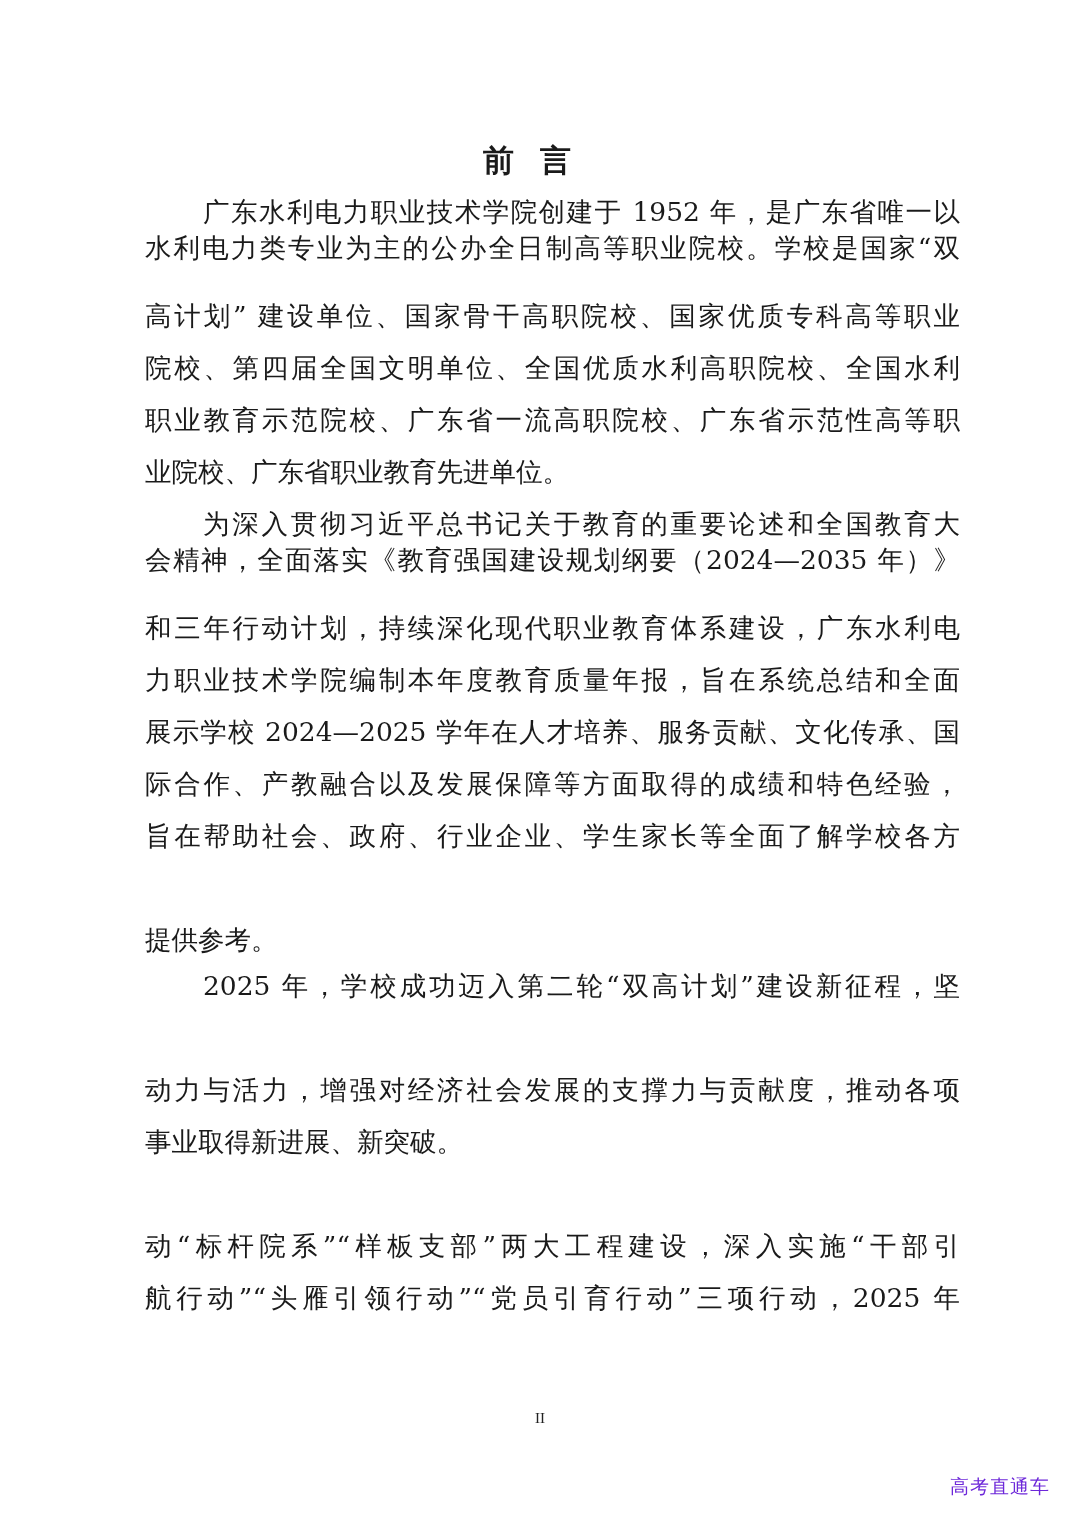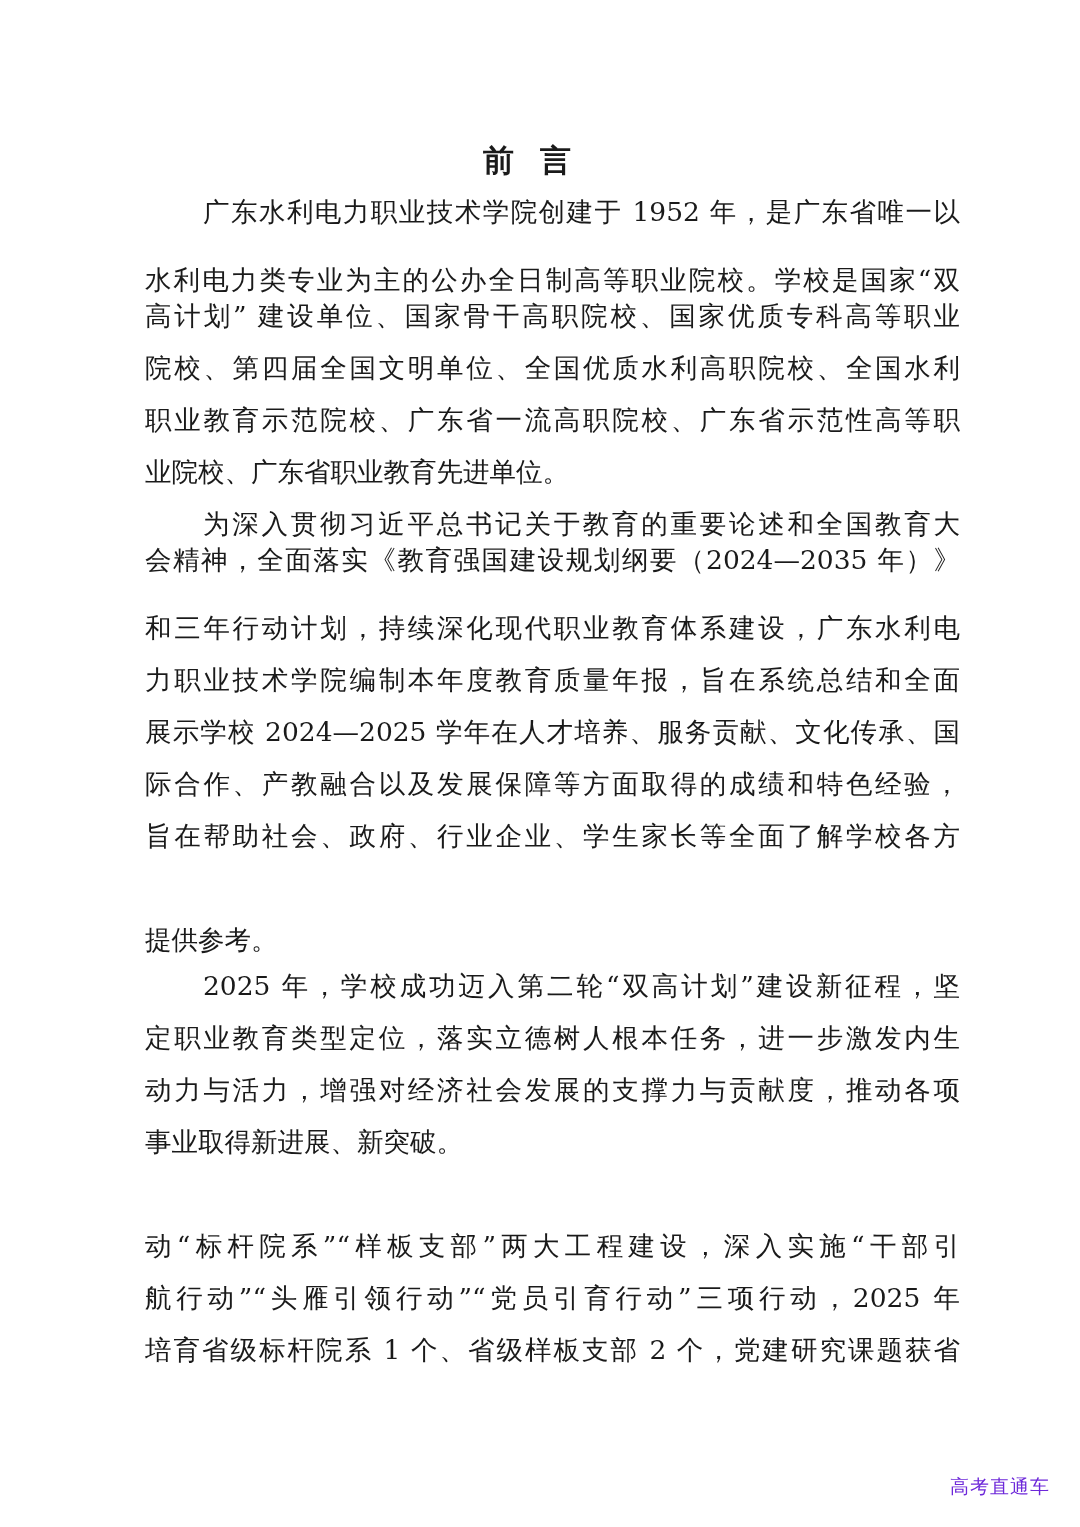--- a/index.html
+++ b/index.html
@@ -18,38 +18,37 @@
     .watermark { position: absolute; right: 30px; top: 1474px; font-family: Liberation Sans, sans-serif;
                  font-size: 19px; color: #6d28d9; letter-spacing: 1px; }
   </style>
 </head>
 <body>
 
 <div class="page">
   <div class="title">前言</div>
 
   <div class="line indent" style="top:192px">广东水利电力职业技术学院创建于 1952 年，是广东省唯一以</div>
-  <div class="line" style="top:260px">水利电力类专业为主的公办全日制高等职业院校。学校是国家“双</div>
+  <div class="line" style="top:228px">水利电力类专业为主的公办全日制高等职业院校。学校是国家“双</div>
   <div class="line" style="top:296px">高计划” 建设单位、国家骨干高职院校、国家优质专科高等职业</div>
   <div class="line" style="top:348px">院校、第四届全国文明单位、全国优质水利高职院校、全国水利</div>
   <div class="line" style="top:400px">职业教育示范院校、广东省一流高职院校、广东省示范性高等职</div>
   <div class="line last" style="top:452px">业院校、广东省职业教育先进单位。</div>
 
   <div class="line indent" style="top:504px">为深入贯彻习近平总书记关于教育的重要论述和全国教育大</div>
   <div class="line" style="top:540px">会精神，全面落实《教育强国建设规划纲要（2024—2035 年）》</div>
   <div class="line" style="top:608px">和三年行动计划，持续深化现代职业教育体系建设，广东水利电</div>
   <div class="line" style="top:660px">力职业技术学院编制本年度教育质量年报，旨在系统总结和全面</div>
   <div class="line" style="top:712px">展示学校 2024—2025 学年在人才培养、服务贡献、文化传承、国</div>
   <div class="line" style="top:764px">际合作、产教融合以及发展保障等方面取得的成绩和特色经验，</div>
   <div class="line" style="top:816px">旨在帮助社会、政府、行业企业、学生家长等全面了解学校各方</div>
   <div class="line last" style="top:920px">提供参考。</div>
 
   <div class="line indent" style="top:966px">2025 年，学校成功迈入第二轮“双高计划”建设新征程，坚</div>
-  <div class="line" style="top:1018px">定职业教育类型定位，落实立德树人根本任务，进一步激发内生</div>
   <div class="line" style="top:1070px">动力与活力，增强对经济社会发展的支撑力与贡献度，推动各项</div>
   <div class="line last" style="top:1122px">事业取得新进展、新突破。</div>
 
   <div class="line" style="top:1226px">动“标杆院系”“样板支部”两大工程建设，深入实施“干部引</div>
   <div class="line" style="top:1278px">航行动”“头雁引领行动”“党员引育行动”三项行动，2025 年</div>
-  <div class="line" style="top:1330px">培育省级标杆院系 1 个、省级样板支部 2 个，党建研究课题获省</div>
 
+  <div class="page-num">II</div>
   <div class="watermark">高考直通车</div>
 </div>
 
 </body></html>

